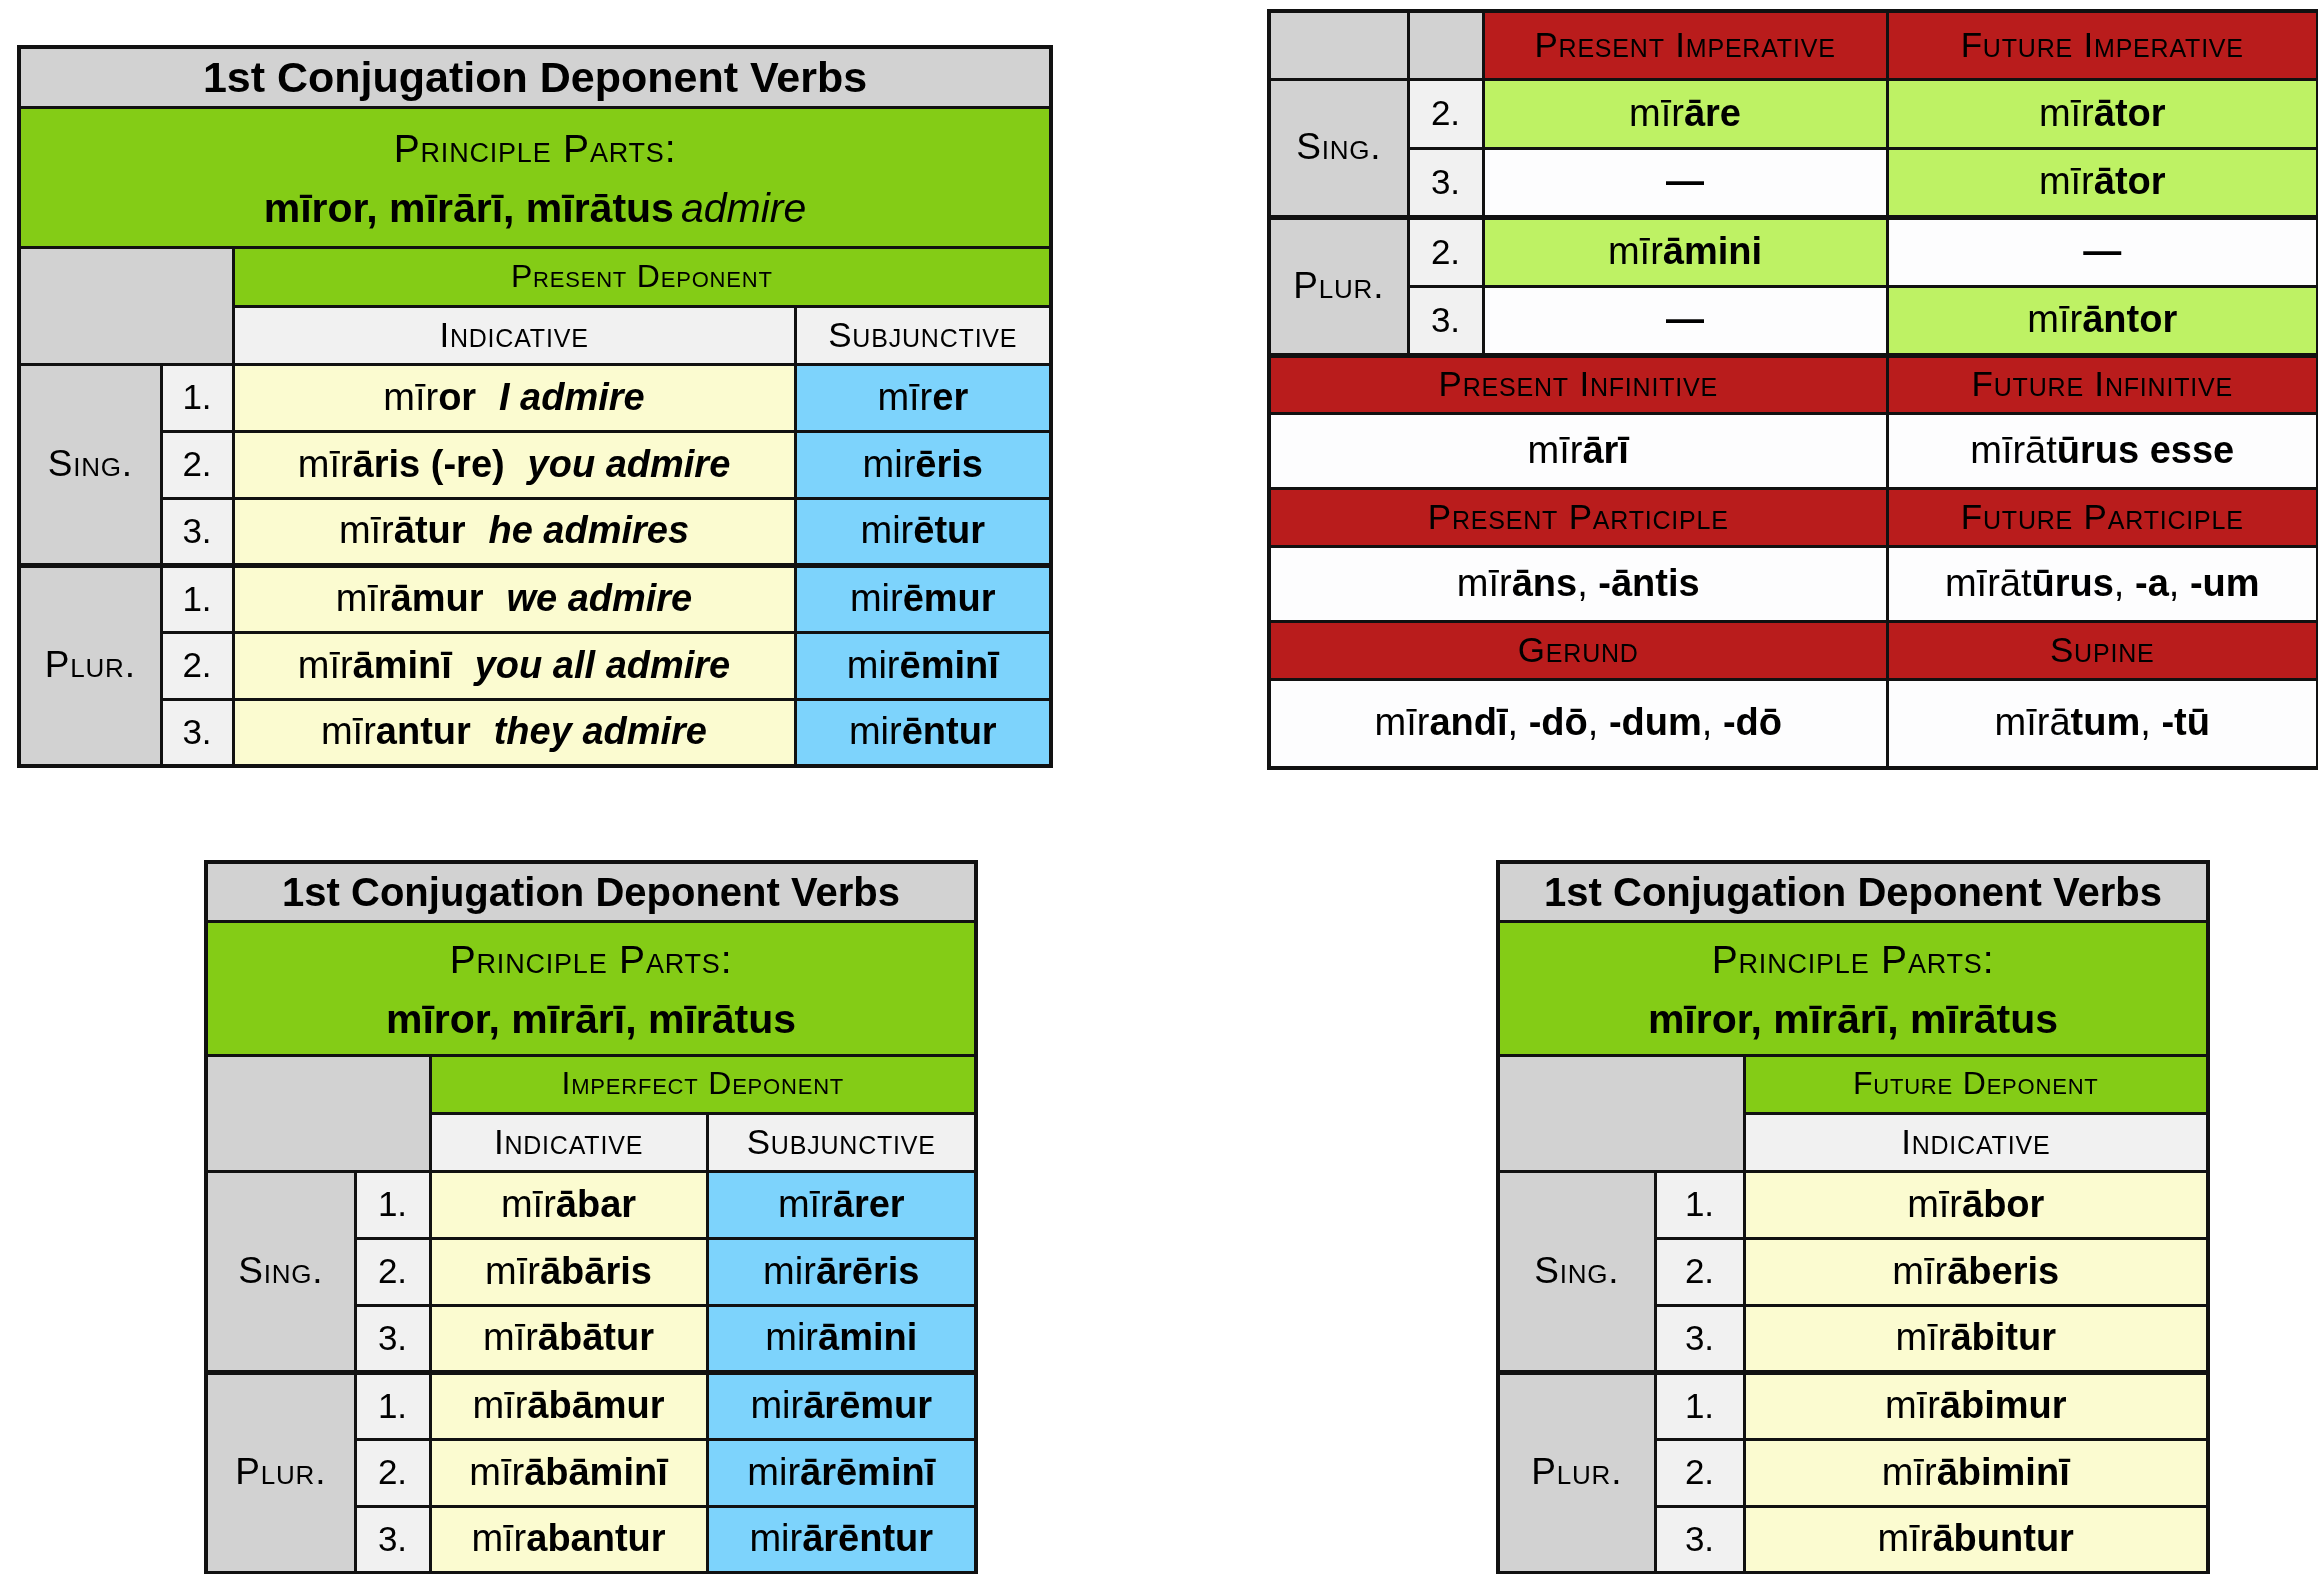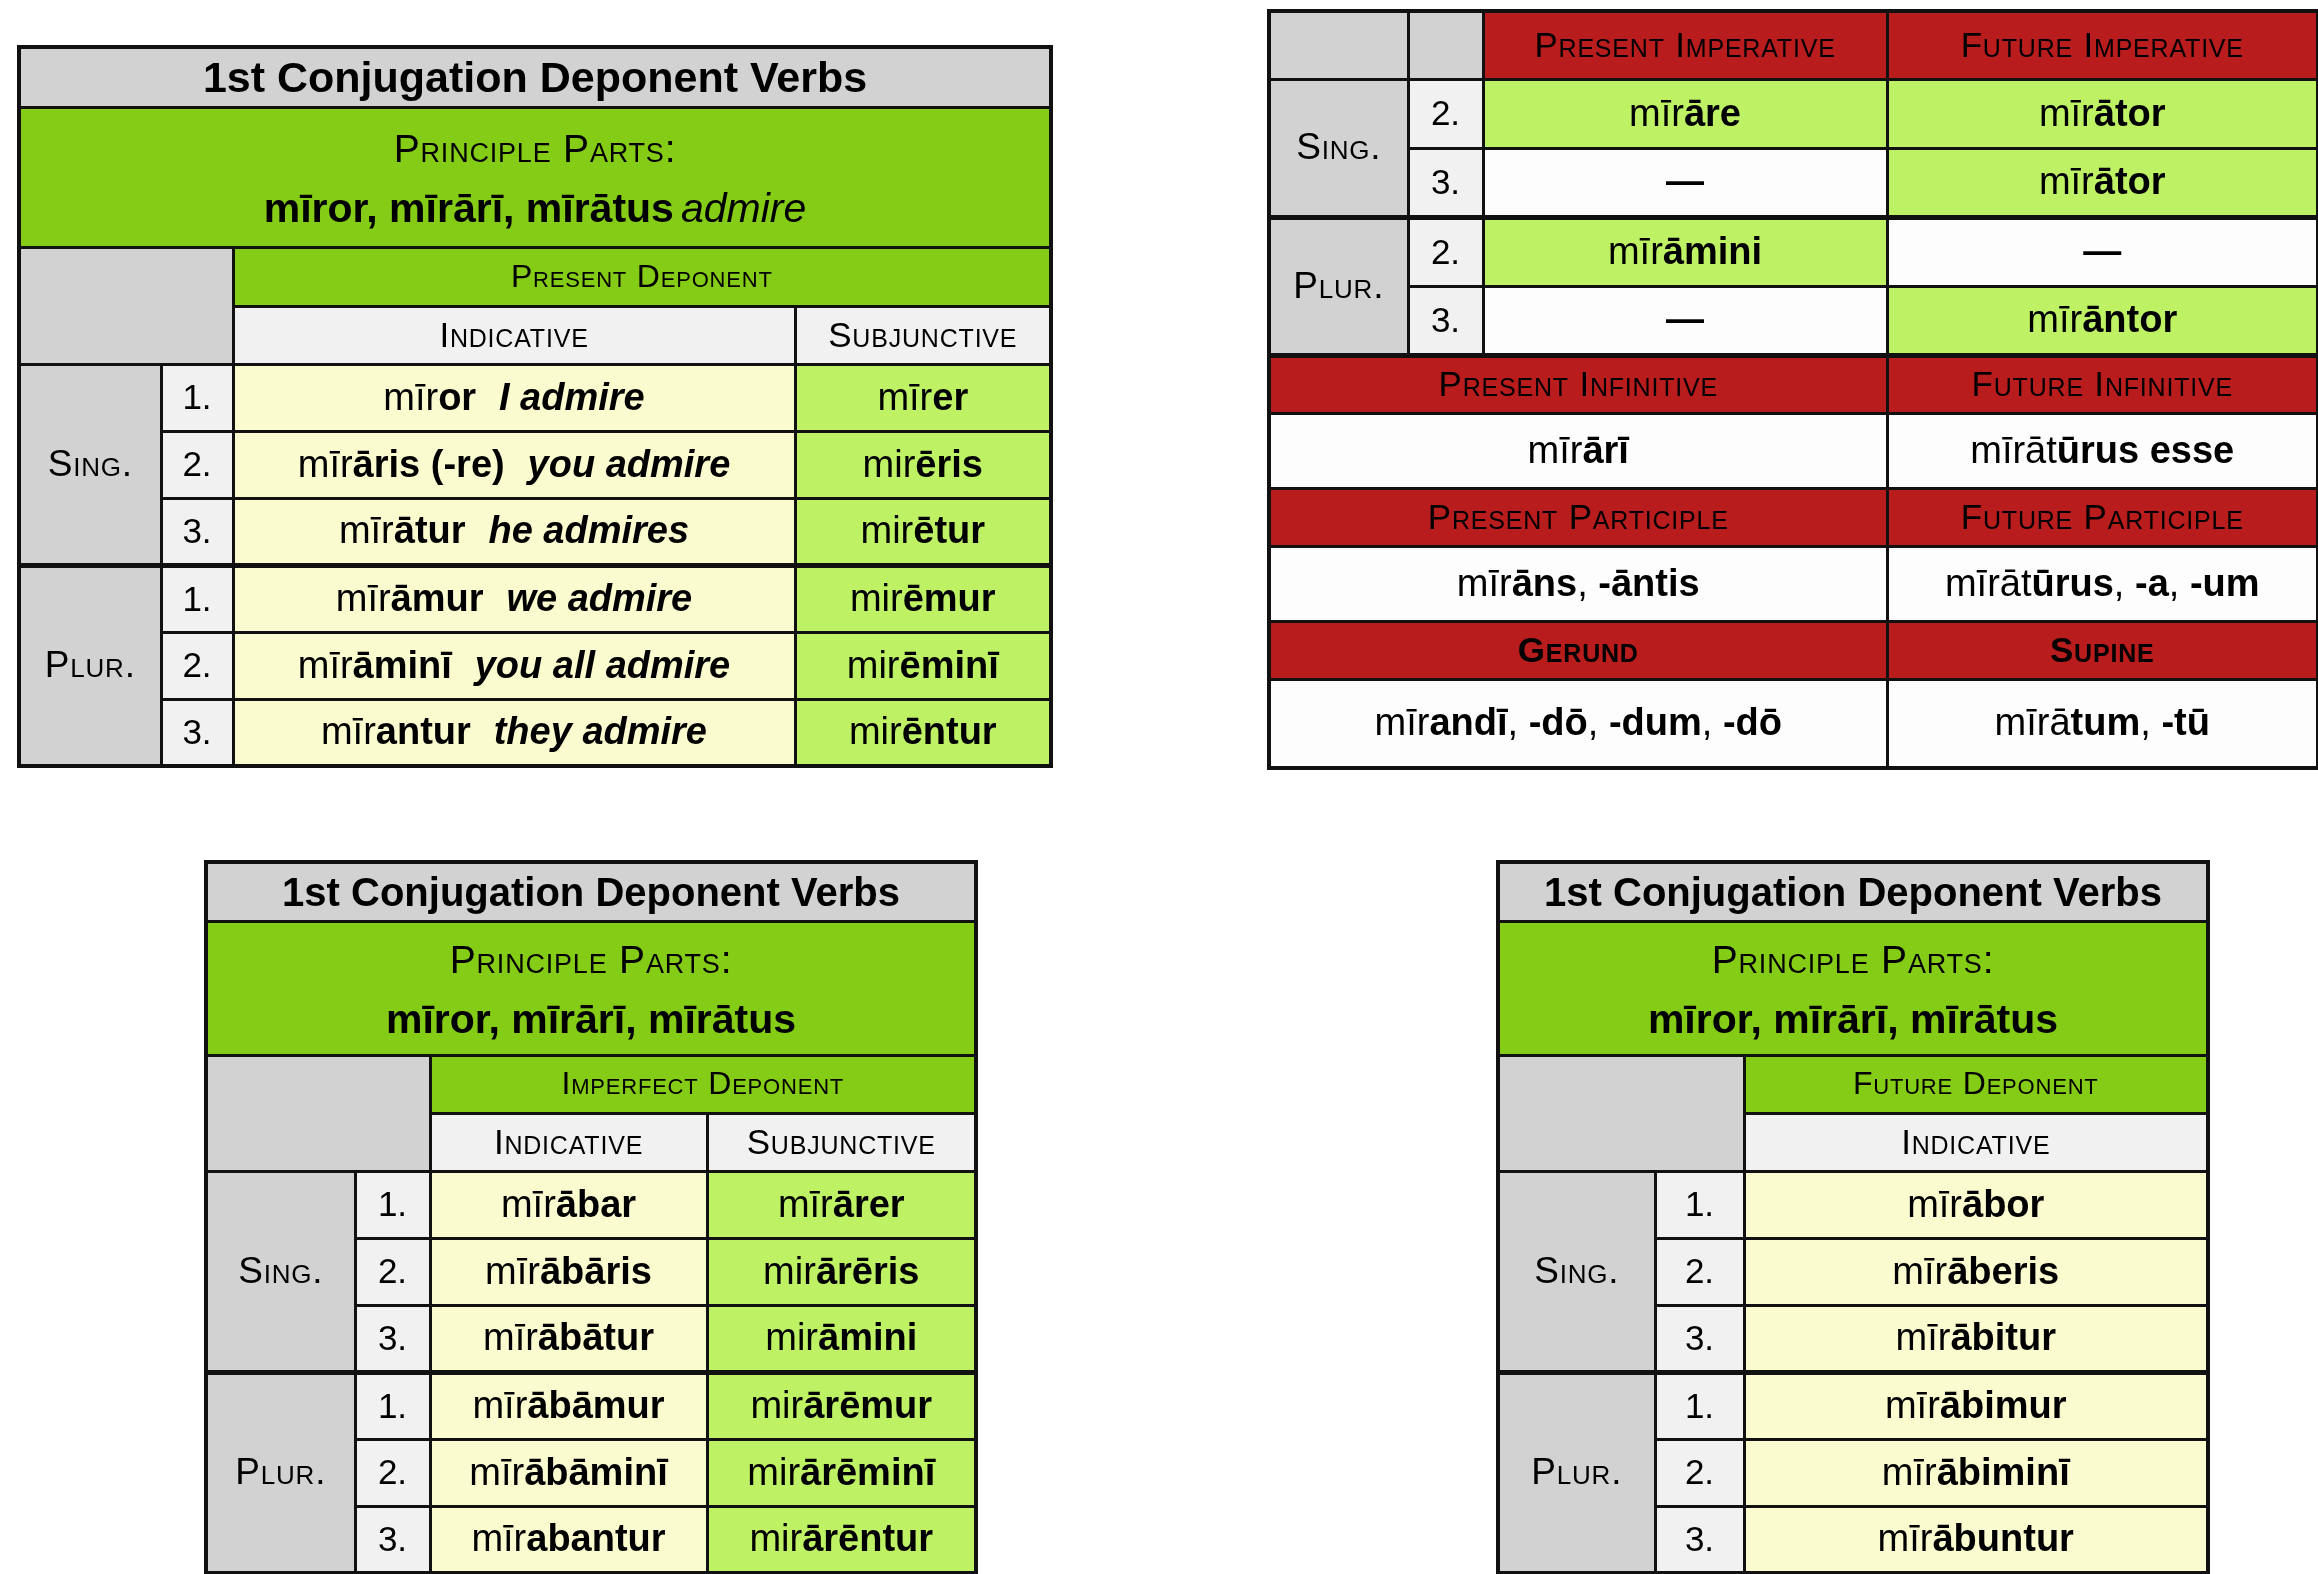--- a/index.html
+++ b/index.html
@@ -13,21 +13,21 @@
     border:4.6px solid #111;
   }
   .tbl td{
     border:3.1px solid #111;text-align:center;vertical-align:middle;
     padding:0;overflow:hidden;white-space:nowrap;line-height:1.05;
   }
   tr.sep td{border-top-width:5.4px;}
   .c-gray{background:#d2d2d2;}
   .c-light{background:#f1f1f1;}
   .c-yellow{background:#fbfbd0;}
-  .c-blue{background:#bef264;}
+  .c-blue{background:#7dd3fc;}
   .c-green{background:#bef264;}
   .c-white{background:#fdfdfe;}
   .sc{font-variant:small-caps;letter-spacing:0.8px;}
   .title{font-weight:bold;font-size:43px;background:#d2d2d2;}
   .title-sm{font-weight:bold;font-size:40px;background:#d2d2d2;}
   .pp{background:#84cc16;}
   .pp-label{font-size:39px;display:block;margin:4.6px 0 17px 0;}
   .pp-latin{font-weight:bold;font-size:41px;}
   .pp-gloss{font-style:italic;font-size:41px;margin-left:7px;}
   .section{font-size:32px;background:#84cc16;}
@@ -147,21 +147,21 @@
         <td class="lat c-white">mīrāt<b>ūrus esse</b></td>
       </tr>
       <tr style="height: 58px;">
         <td class="headgray sc" colspan="3">Present Participle</td>
         <td class="headgray sc">Future Participle</td>
       </tr>
       <tr style="height: 75px;">
         <td class="lat c-white" colspan="3">mīr<b>āns</b>, <b>-āntis</b></td>
         <td class="lat c-white">mīrāt<b>ūrus</b>, <b>-a</b>, <b>-um</b></td>
       </tr>
-      <tr style="height: 58px; font-weight: bold;">
+      <tr style="height: 58px;">
         <td class="headgray sc" colspan="3">Gerund</td>
         <td class="headgray sc">Supine</td>
       </tr>
       <tr style="height: 89px;">
         <td class="lat c-white" colspan="3">mīr<b>andī</b>, <b>-dō</b>, <b>-dum</b>, <b>-dō</b></td>
         <td class="lat c-white">mīrā<b>tum</b>, <b>-tū</b></td>
       </tr>
     </tbody>
 </table>
 

